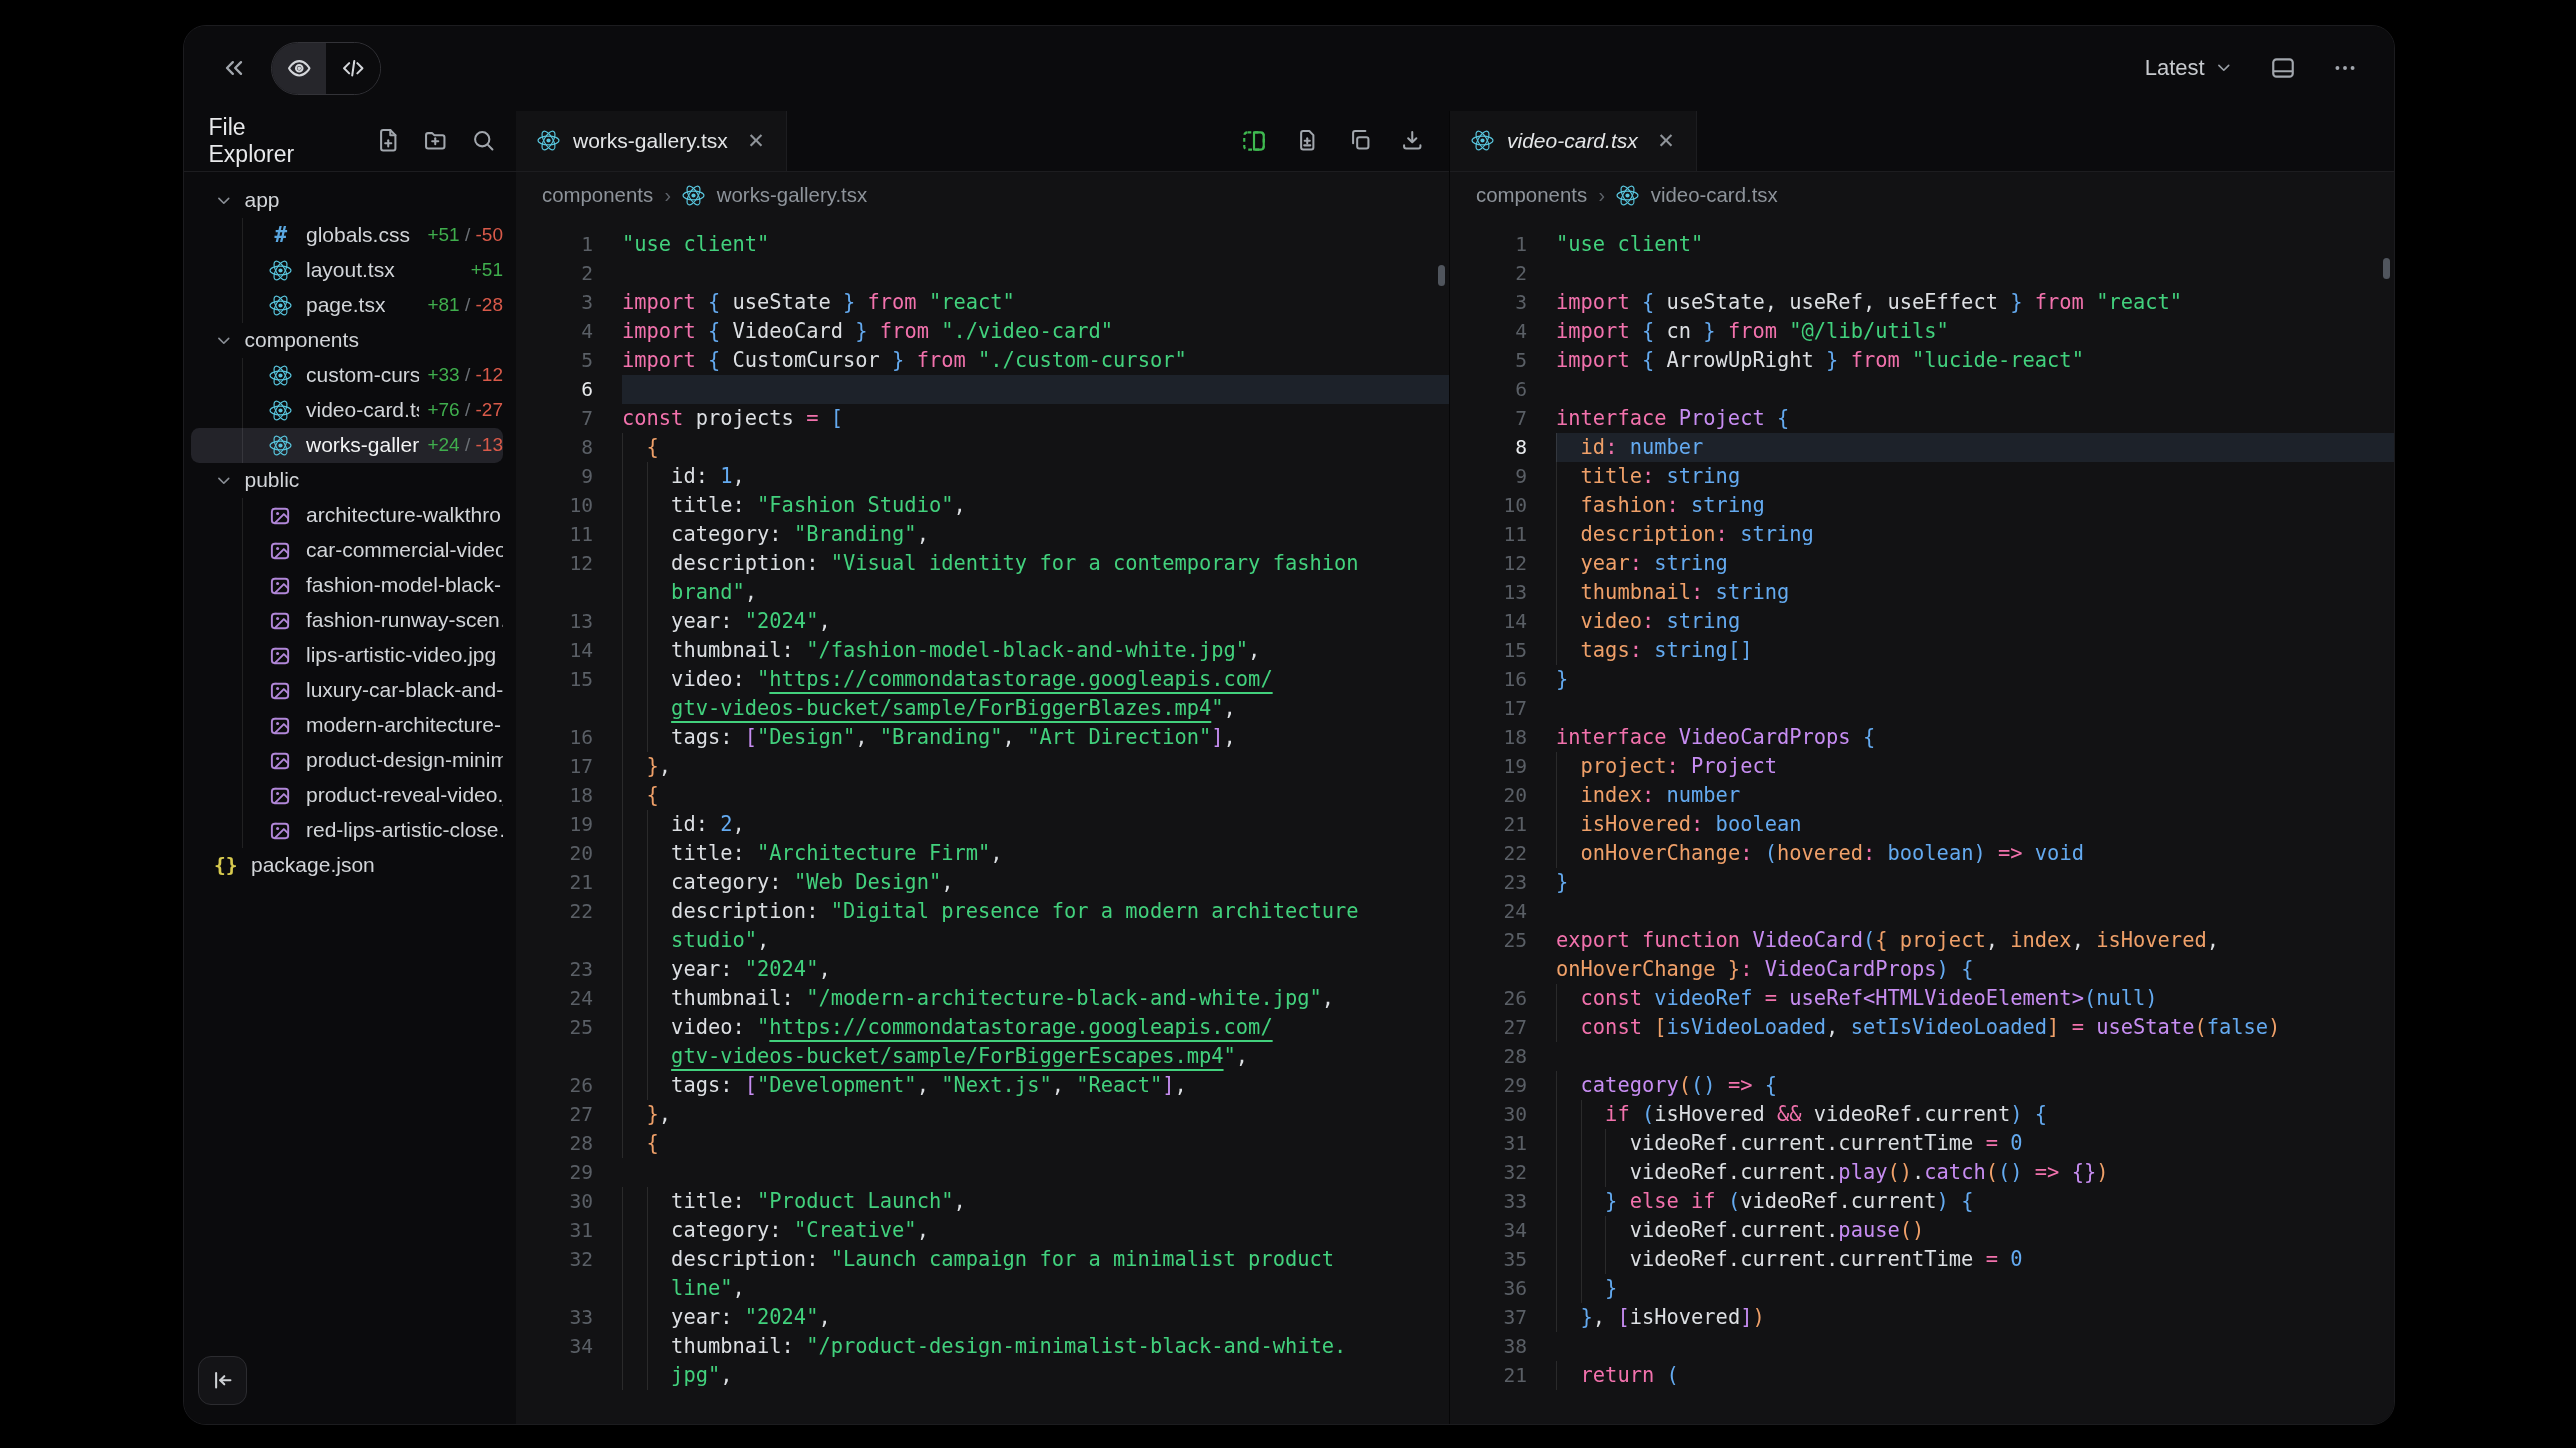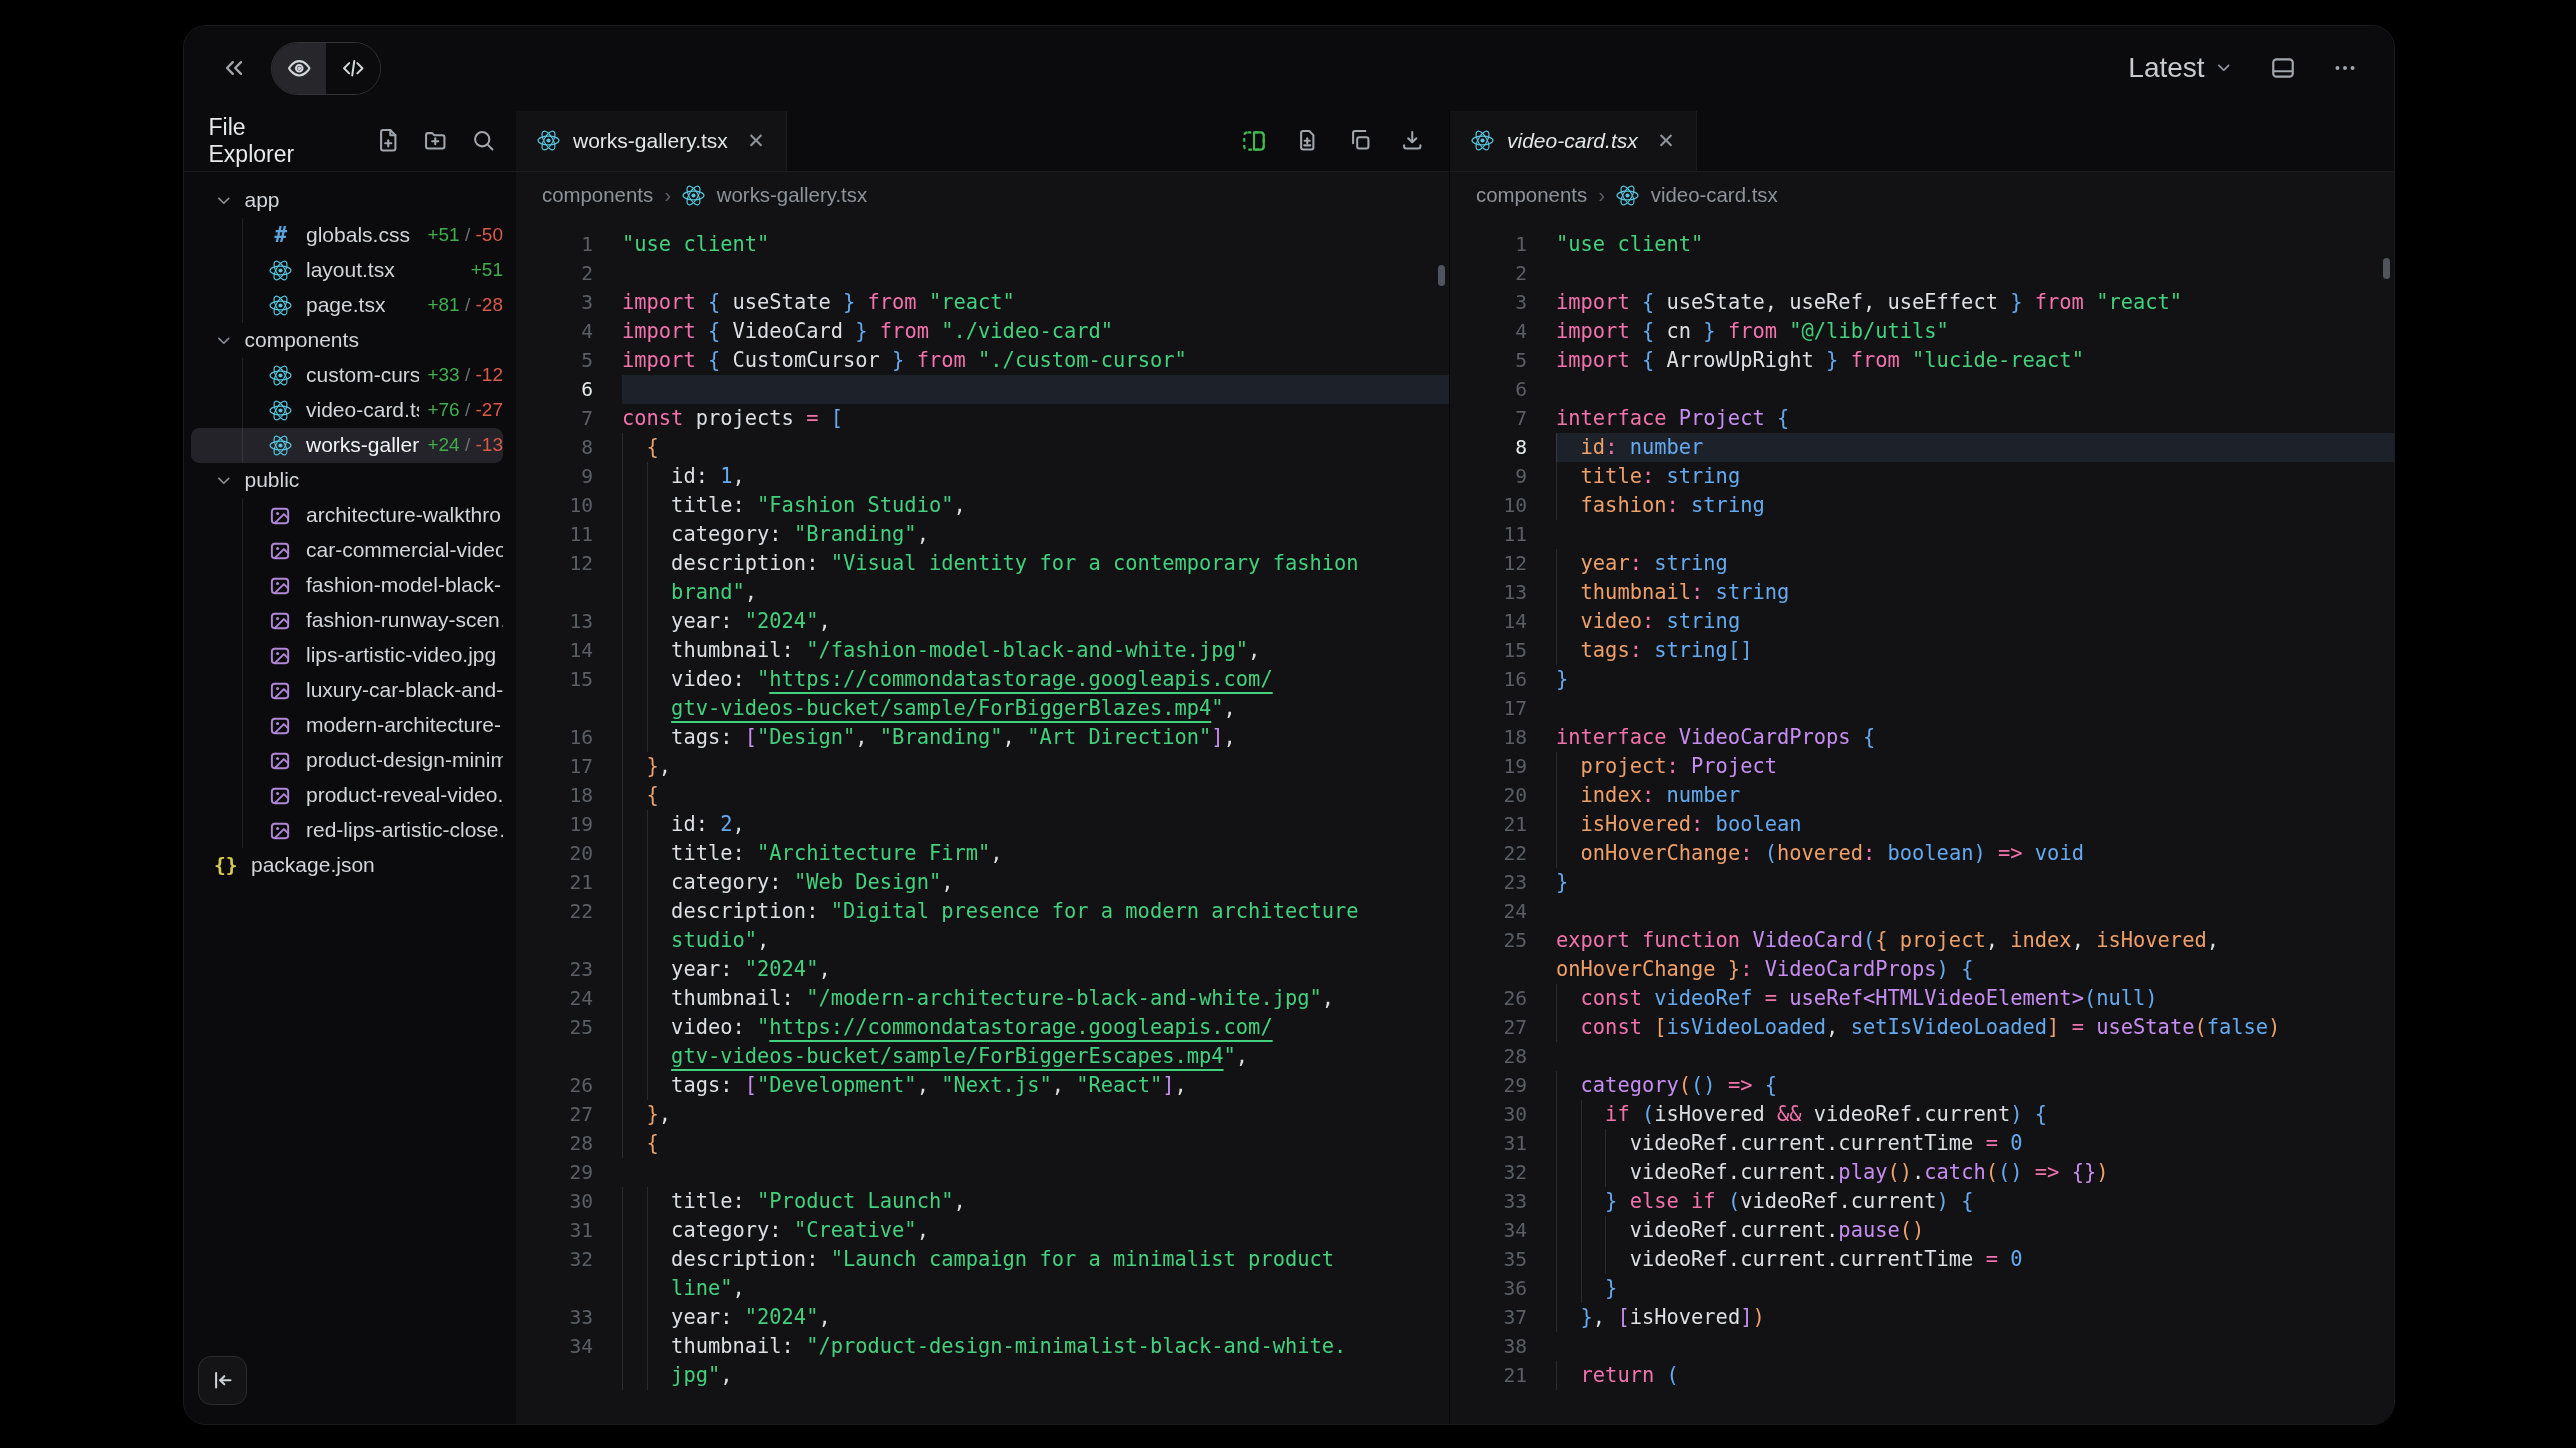--- a/index.html
+++ b/index.html
@@ -8,21 +8,21 @@
   .window{position:absolute;left:183px;top:24.5px;width:2212px;height:1400px;background:#0b0b0d;
           border:0.8px solid #1c1c1f;border-radius:23px;overflow:hidden;display:flex;flex-direction:column;box-sizing:border-box;}
   
   .hdr{height:85px;flex:none;display:flex;align-items:center;padding:0 36px;gap:23px;background:#0b0b0d;}
   .hdr .icon-btn{color:#a2a7ad;display:flex;align-items:center;justify-content:center;cursor:pointer;}
   .pill{display:flex;border:0.8px solid #333338;border-radius:816px;overflow:hidden;height:51px;}
   .pill .seg{width:54px;display:flex;align-items:center;justify-content:center;color:#d4d6da;}
   .pill .seg.on{background:#26262b;}
   .pill .seg.off{background:#0b0b0d;}
   .hdr-right{margin-left:auto;display:flex;align-items:center;gap:36px;}
-  .latest{display:flex;align-items:center;gap:9.8px;color:#c7cace;font-size:28px;cursor:pointer;}
+  .latest{display:flex;align-items:center;gap:9.8px;color:#c7cace;font-size:22px;cursor:pointer;}
   .latest svg{color:#9a9fa5;}
   
   .body{flex:1;display:flex;min-height:0;}
   
   .sidebar{width:332px;flex:none;display:flex;flex-direction:column;background:#0b0b0d;min-height:0;}
   .sb-head{height:60px;flex:none;border-bottom:0.8px solid #1d1d20;display:flex;align-items:center;padding:0 21px 0 24.5px;gap:45px;}
   .sb-title{font-size:23px;color:#e8e9eb;}
   .sb-actions{margin-left:auto;display:flex;align-items:center;gap:23px;color:#a2a7ad;}
   .sb-tree{flex:1;overflow:hidden;padding:11.4px 6.5px 0 0;position:relative;}
   .trow{height:35px;display:flex;align-items:center;position:relative;font-size:21px;color:#d2d5d9;
@@ -664,20 +664,21 @@
             <div class="crow">
               <span class="ln">9</span>
               <span class="ct"><i class="gd" style="left:0px"></i><span class="tk-w">  </span><span class="tk-o">title</span><span class="tk-k">:</span><span class="tk-b"> string</span></span>
             </div>
             <div class="crow">
               <span class="ln">10</span>
               <span class="ct"><i class="gd" style="left:0px"></i><span class="tk-w">  </span><span class="tk-o">fashion</span><span class="tk-k">:</span><span class="tk-b"> string</span></span>
             </div>
             <div class="crow">
               <span class="ln">11</span>
+              <span class="ct"><i class="gd" style="left:0px"></i><span class="tk-w">  </span><span class="tk-o">description</span><span class="tk-k">:</span><span class="tk-b"> string</span></span>
             </div>
             <div class="crow">
               <span class="ln">12</span>
               <span class="ct"><i class="gd" style="left:0px"></i><span class="tk-w">  </span><span class="tk-o">year</span><span class="tk-k">:</span><span class="tk-b"> string</span></span>
             </div>
             <div class="crow">
               <span class="ln">13</span>
               <span class="ct"><i class="gd" style="left:0px"></i><span class="tk-w">  </span><span class="tk-o">thumbnail</span><span class="tk-k">:</span><span class="tk-b"> string</span></span>
             </div>
             <div class="crow">

